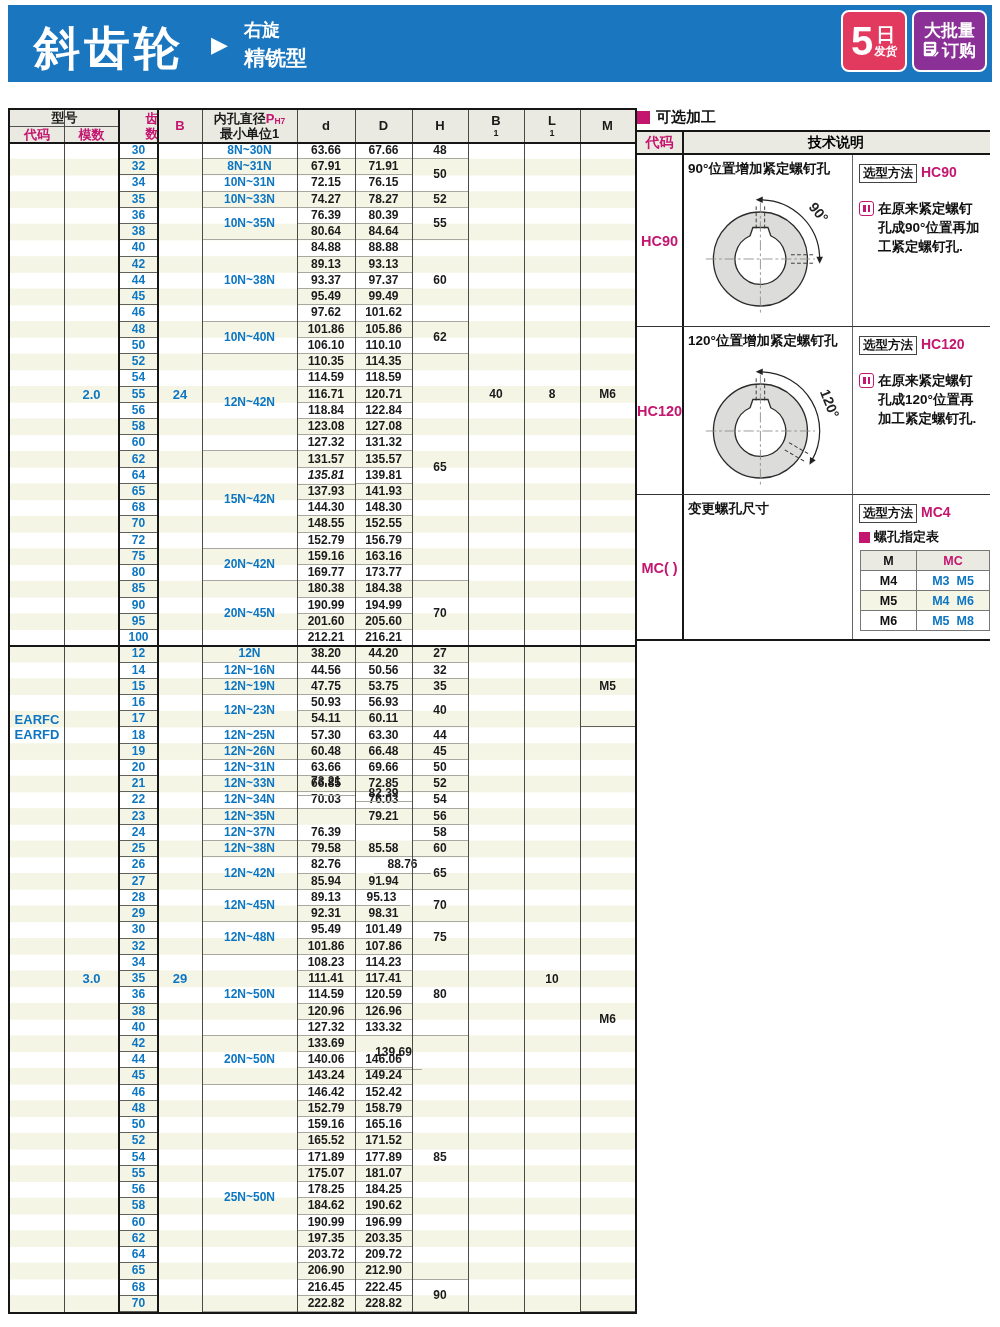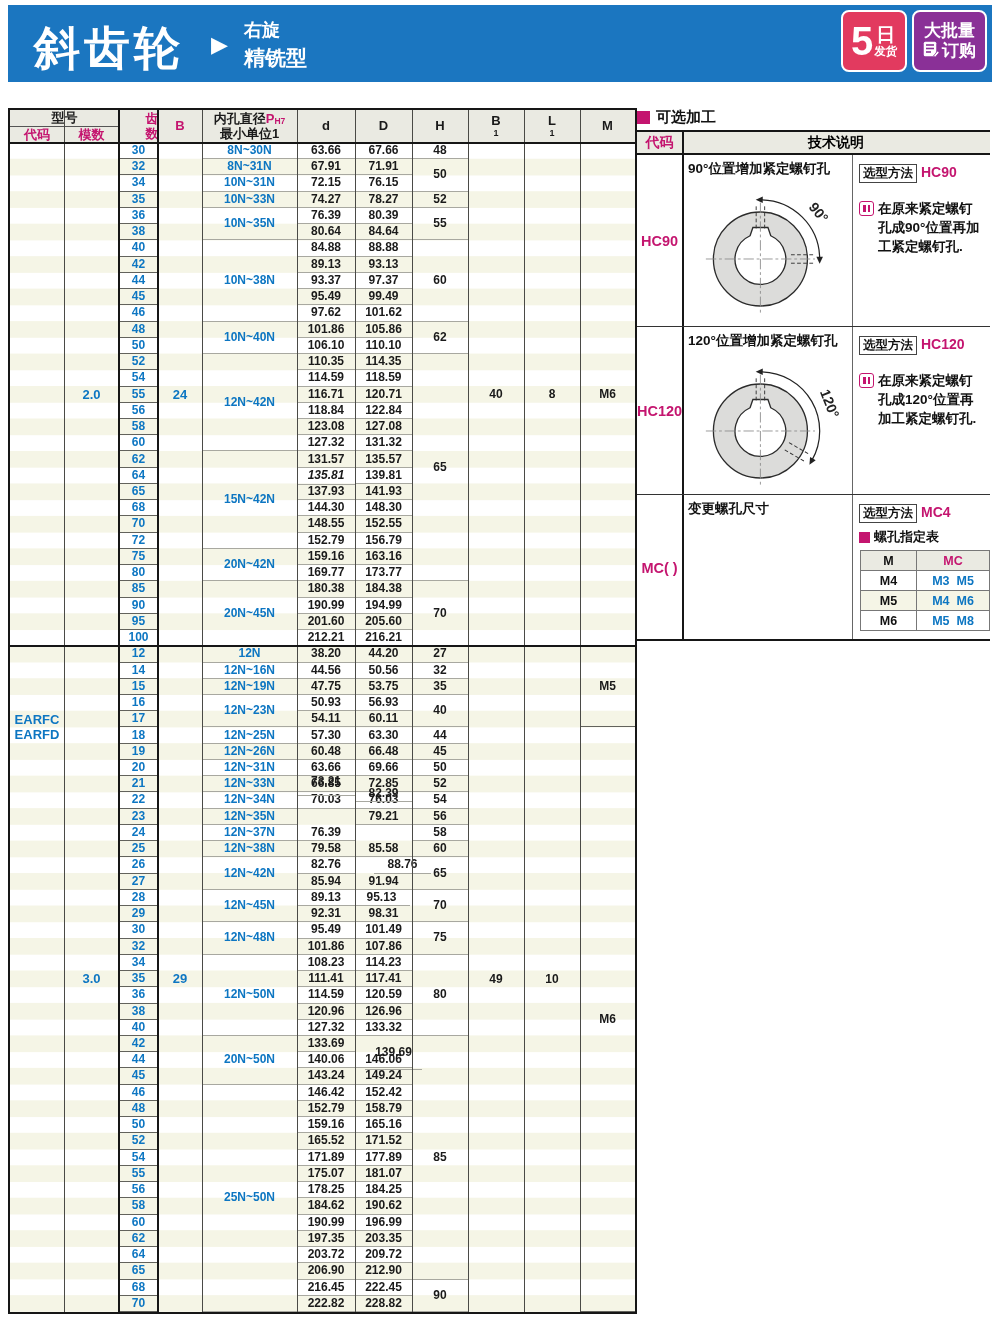--- a/index.html
+++ b/index.html
@@ -252,21 +252,20 @@
       <div class="cell bb" style="left: 345px; top: 487.611px; width: 57px; height: 16.2361px;">194.99</div>
       <div class="cell blue tb" style="left: 109px; top: 503.847px; width: 39px; height: 16.2361px;">95</div>
       <div class="cell bb" style="left: 287px; top: 503.847px; width: 58px; height: 16.2361px;">201.60</div>
       <div class="cell bb" style="left: 345px; top: 503.847px; width: 57px; height: 16.2361px;">205.60</div>
       <div class="cell blue tb" style="left: 109px; top: 520.083px; width: 39px; height: 16.2361px;">100</div>
       <div class="cell bb" style="left: 287px; top: 520.083px; width: 58px; height: 16.2361px;">212.21</div>
       <div class="cell bb" style="left: 345px; top: 520.083px; width: 57px; height: 16.2361px;">216.21</div>
       <div class="hline" style="left: 0px; top: 535.319px; width: 625px; height: 2px; background: rgb(22, 22, 22);"></div>
       <div class="cell blue f13" style="left: 54px; top: 536.319px; width: 55px; height: 665.681px;">3.0</div>
       <div class="cell blue f13" style="left: 148px; top: 536.319px; width: 44px; height: 665.681px;">29</div>
-      <div class="cell " style="left: 458px; top: 536.319px; width: 56px; height: 665.681px;">49</div>
       <div class="cell " style="left: 514px; top: 536.319px; width: 56px; height: 665.681px;">10</div>
       <div class="cell mcell" style="left: 570px; top: 536.319px; width: 55px; height: 81.1806px;">M5</div>
       <div class="cell mcell" style="left: 570px; top: 617.5px; width: 55px; height: 584.5px;">M6</div>
       <div class="cell blue bb" style="left: 192px; top: 536.319px; width: 95px; height: 16.2361px;">12N</div>
       <div class="cell blue bb" style="left: 192px; top: 552.556px; width: 95px; height: 16.2361px;">12N~16N</div>
       <div class="cell blue bb" style="left: 192px; top: 568.792px; width: 95px; height: 16.2361px;">12N~19N</div>
       <div class="cell blue bb" style="left: 192px; top: 585.028px; width: 95px; height: 32.4722px;">12N~23N</div>
       <div class="cell blue bb" style="left: 192px; top: 617.5px; width: 95px; height: 16.2361px;">12N~25N</div>
       <div class="cell blue bb" style="left: 192px; top: 633.736px; width: 95px; height: 16.2361px;">12N~26N</div>
       <div class="cell blue bb" style="left: 192px; top: 649.972px; width: 95px; height: 16.2361px;">12N~31N</div>

